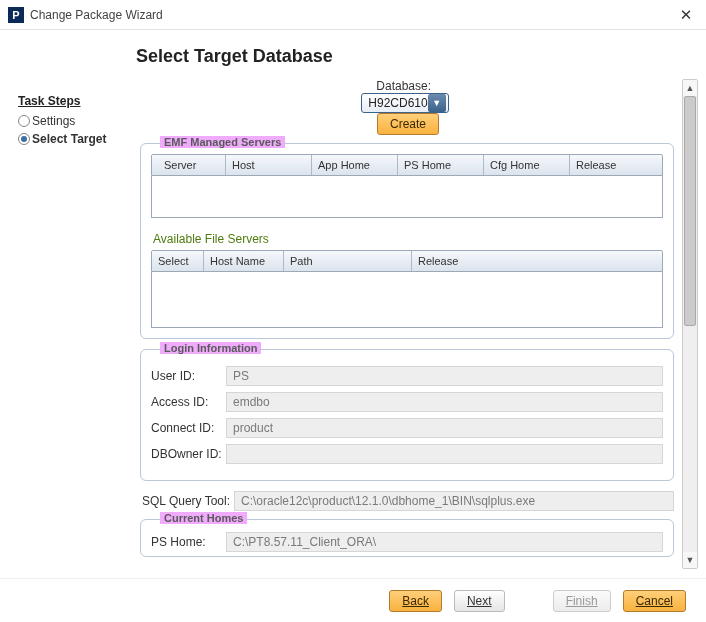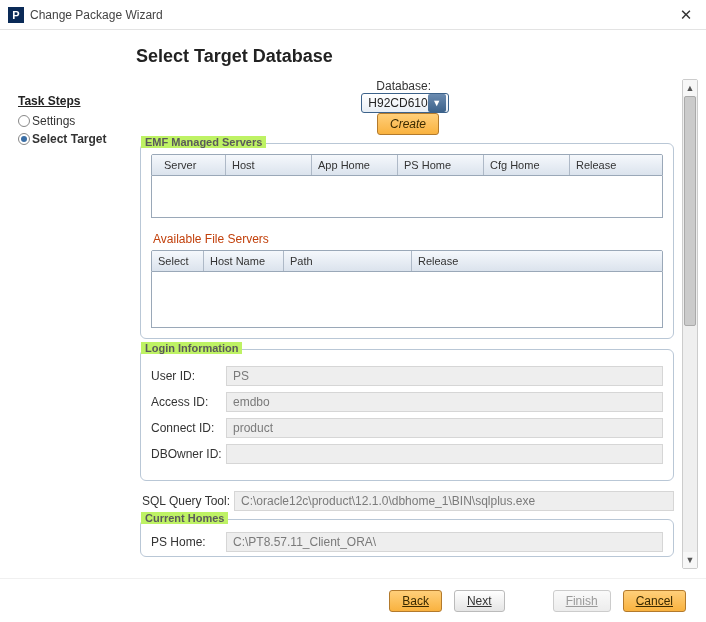--- a/index.html
+++ b/index.html
@@ -152,33 +152,33 @@
     color: #333;
     align-items: center;
   }
   .btn.disabled {
     color: #9a9a9a;
     border-color: #ccc;
     background: linear-gradient(#fafafa, #ececec);
     cursor: default;
   }
   .btn .mn { text-decoration: underline; }
-  .create-btn { margin-left: 6px; font-style: italic; }
+  .create-btn { margin-left: 6px; }
 
   .group {
     border: 1px solid #b9c7d6;
     border-radius: 6px;
     margin: 8px 0 10px 4px;
     padding: 10px 10px 10px 10px;
     position: relative;
   }
   .group-title {
     position: absolute;
-    top: -8px; left: 0;
-    background: #bef264;
+    top: -8px; left: 19px;
+    background: #f0abfc;
     padding: 0 4px;
     color: #5a5a5a;
     font-weight: bold;
     font-size: 11px;
   }
   .tbl-head {
     display: flex;
     border: 1px solid #9aa8b8;
     border-radius: 2px 2px 0 0;
     overflow: hidden;
@@ -199,21 +199,21 @@
   }
   .emf .c-server { width: 74px; padding-left: 12px; }
   .emf .c-host { width: 86px; }
   .emf .c-app { width: 86px; }
   .emf .c-ps { width: 86px; }
   .emf .c-cfg { width: 86px; }
   .emf .c-rel { flex: 1; }
 
   .subgroup-label {
     margin: 14px 0 4px 2px;
-    color: #c2410c;
+    color: #4d7c0f;
   }
   .afs .c-sel { width: 52px; }
   .afs .c-hn { width: 80px; }
   .afs .c-path { width: 128px; }
   .afs .c-rel2 { flex: 1; }
 
   .login-row {
     display: flex; align-items: center;
     margin: 6px 0;
   }

